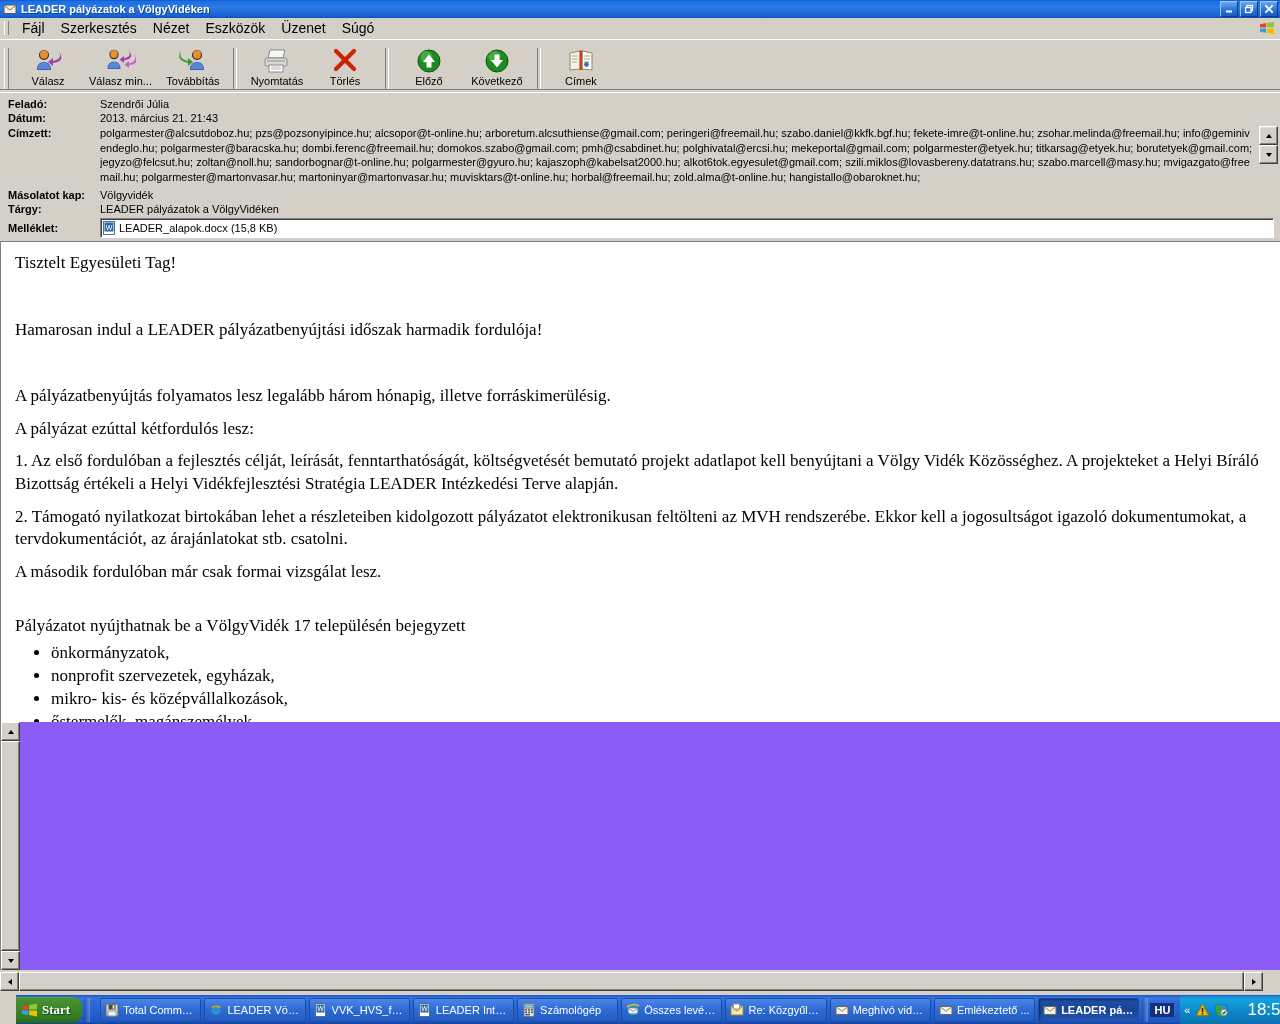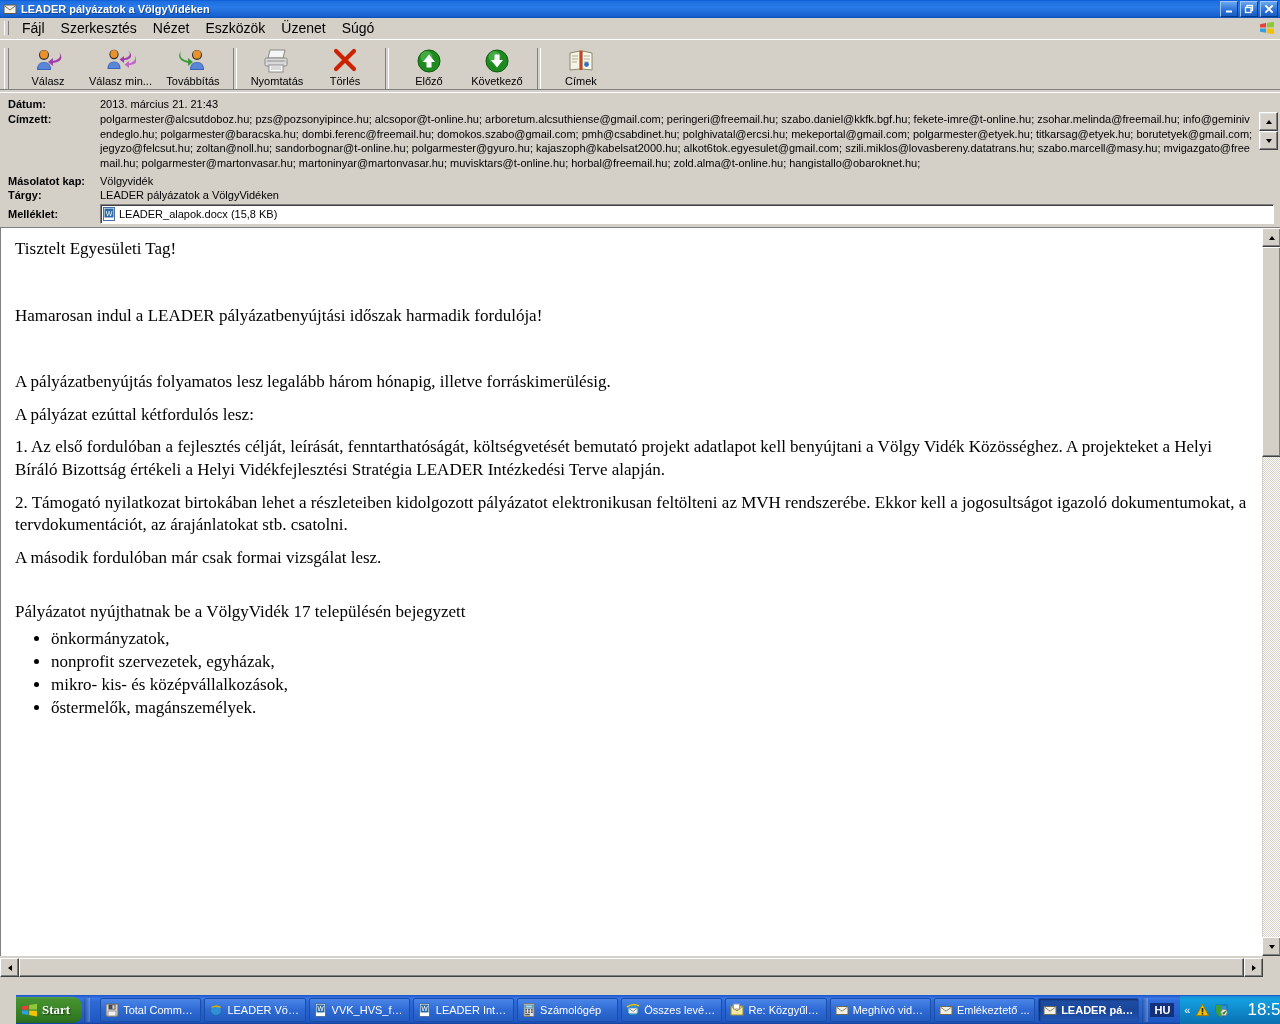--- a/index.html
+++ b/index.html
@@ -111,21 +111,21 @@
     display:flex;align-items:center;margin-right:6px;padding-left:2px;
   }
   .att-name{font-size:11px;margin-left:3px;}
 
   
   .bodywrap{
     position:relative;background:#8b5cf6;
     border:1px solid #808080;border-right:0;border-bottom:0;
     box-shadow:inset 1px 1px 0 #404040;
     margin:3px 0 3px 0;
-    height:728px;display:flex;
+    height:728px;display:flex;flex-direction:column;
   }
   .body{
     flex:1 1 auto;overflow:hidden;background:#fff;
     font-family:"Liberation Serif","DejaVu Serif",serif;
     font-size:17px;color:#000;line-height:1.33;
     padding:10px 14px 0 14px;
   }
   .body p{margin:0 0 10px 0;}
   .body p.tight{margin:0 0 2px 0;}
   .body ul{margin:4px 0 0 0;padding-left:36px;}
@@ -375,20 +375,24 @@
           <circle cx="19.5" cy="16.5" r="2.4" fill="#2f72c8"></circle>
         </svg>
       </span>
       <span class="lbl">Címek</span>
     </div>
     <div class="toolbar-bottom-line"></div>
   </div>
 
   <div class="hdr">
 
+    <div class="hdr-row">
+      <span class="hdr-label">Feladó:</span>
+      <span class="hdr-value">Szendrői Júlia</span>
+    </div>
 
     <div class="hdr-row">
       <span class="hdr-label">Dátum:</span>
       <span class="hdr-value">2013. március 21. 21:43</span>
     </div>
 
     <div class="hdr-row" style="margin-top:1px;">
       <span class="hdr-label">Címzett:</span>
       <span class="hdr-to-wrap" style="flex:1 1 auto;height:60px;overflow:hidden;">
         <span class="hdr-to">polgarmester@alcsutdoboz.hu; pzs@pozsonyipince.hu; alcsopor@t-online.hu; arboretum.alcsuthiense@gmail.com; peringeri@freemail.hu; szabo.daniel@kkfk.bgf.hu; fekete-imre@t-online.hu; zsohar.melinda@freemail.hu; info@geminivendeglo.hu; polgarmester@baracska.hu; dombi.ferenc@freemail.hu; domokos.szabo@gmail.com; pmh@csabdinet.hu; polghivatal@ercsi.hu; mekeportal@gmail.com; polgarmester@etyek.hu; titkarsag@etyek.hu; borutetyek@gmail.com; jegyzo@felcsut.hu; zoltan@noll.hu; sandorbognar@t-online.hu; polgarmester@gyuro.hu; kajaszoph@kabelsat2000.hu; alkot6tok.egyesulet@gmail.com; szili.miklos@lovasbereny.datatrans.hu; szabo.marcell@masy.hu; mvigazgato@freemail.hu; polgarmester@martonvasar.hu; martoninyar@martonvasar.hu; muvisktars@t-online.hu; horbal@freemail.hu; zold.alma@t-online.hu; hangistallo@obaroknet.hu;</span>

